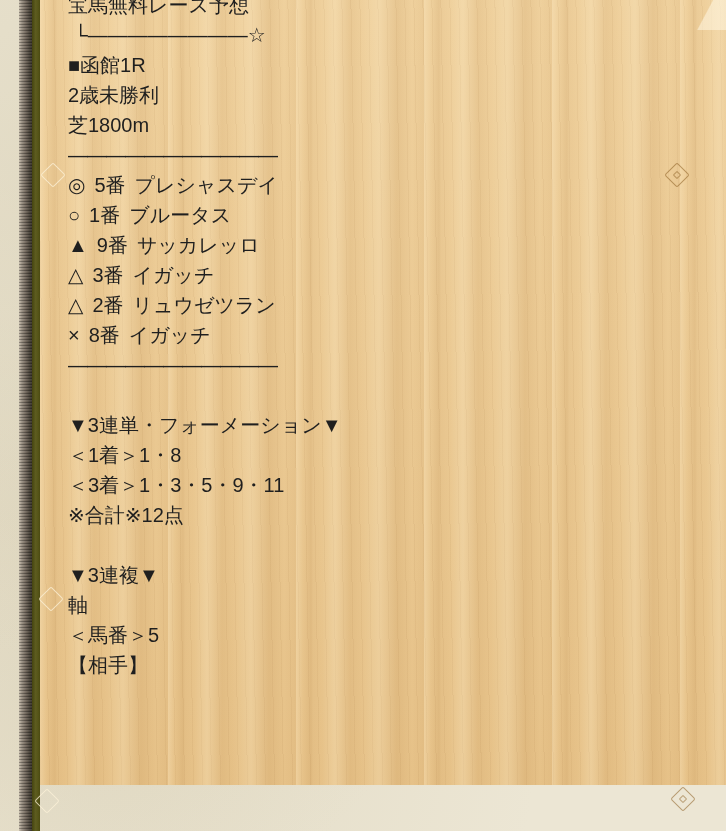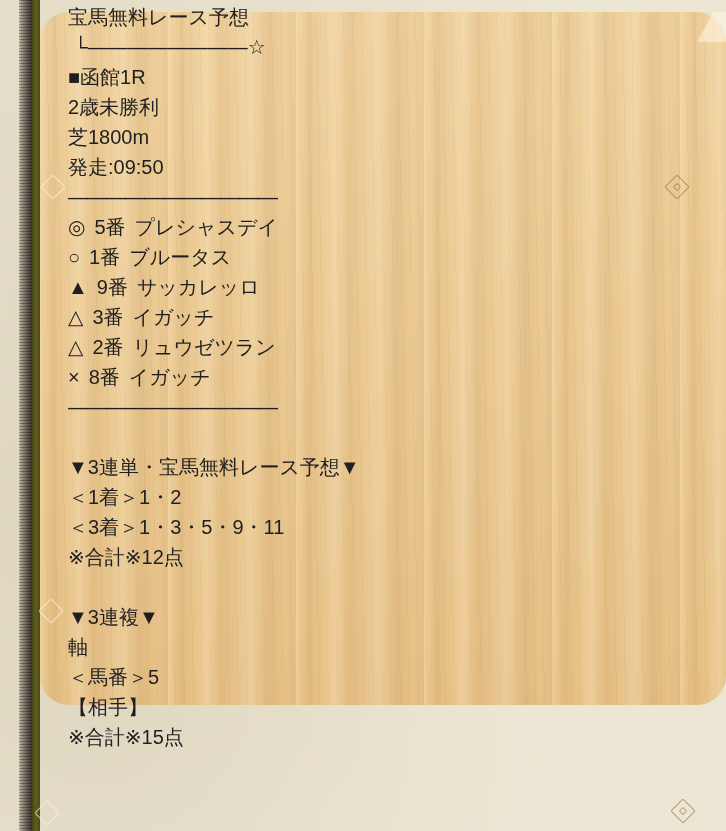--- a/index.html
+++ b/index.html
@@ -22,33 +22,32 @@
       repeating-linear-gradient(180deg, rgba(0,0,0,0.28) 0 1px, rgba(255,255,255,0.05) 1px 2px, rgba(0,0,0,0) 2px 3px),
       linear-gradient(90deg,#c9bfae 0%,#9a9083 22%,#6e6459 55%,#4a443b 82%,#3a352c 100%);
   }
   
   .spine-olive{
     position:absolute;left:32px;top:0;width:8px;height:831px;
     background:linear-gradient(90deg,#45440f 0%,#5d5c20 45%,#565518 75%,#4c4b13 100%);
   }
   
   .wood{
-    position:absolute;left:40px;top:12px;width:686px;height:693px;
+    position:absolute;left:40px;top:0;width:686px;height:785px;
     background-color:#ebc890;
     background-image:
       repeating-linear-gradient(90deg,
         rgba(255,238,202,0.30) 0px, rgba(255,238,202,0.00) 7px,
         rgba(150,94,31,0.10) 15px, rgba(150,94,31,0.04) 17px,
         rgba(255,238,202,0.00) 26px, rgba(255,240,206,0.26) 39px,
         rgba(150,94,31,0.07) 54px, rgba(255,238,202,0.00) 67px,
         rgba(255,242,210,0.22) 83px, rgba(150,94,31,0.09) 101px,
         rgba(255,238,202,0.00) 116px, rgba(150,94,31,0.05) 128px),
       repeating-linear-gradient(89deg, rgba(120,70,20,0.05) 0 1px, rgba(0,0,0,0) 1px 9px),
       linear-gradient(180deg, rgba(255,242,208,0.20), rgba(186,134,62,0.10));
-    border-radius: 29px;
   }
   .corner-highlight{
     position:absolute;right:0;top:0;width:48px;height:30px;
     background:linear-gradient(118deg, rgba(0,0,0,0) 54%, rgba(255,247,227,0.55) 56%);
   }
   .knot{
     position:absolute;width:16px;height:16px;transform:rotate(45deg);
     border:1px solid rgba(252,242,216,0.75);border-radius:2px;
   }
   .knot.dark{border-color:rgba(140,95,35,0.55);}
@@ -83,43 +82,41 @@
     <div class="knot" style="left:-2px;top:792px;"></div>
 
     <div class="content">
 
       <div class="line">宝馬無料レース予想</div>
       <div class="line"> └――――――――☆</div>
 
       <div class="line">■函館1R</div>
       <div class="line">2歳未勝利</div>
       <div class="line">芝1800m</div>
-      <div class="line">発走:09:50</div>
 
       <div class="line divider-line">―――――――――――</div>
 
       <div class="line pick"><span class="mark">◎</span><span class="num">5番</span><span>プレシャスデイ</span></div>
       <div class="line pick"><span class="mark">○</span><span class="num">1番</span><span>ブルータス</span></div>
       <div class="line pick"><span class="mark">▲</span><span class="num">9番</span><span>サッカレッロ</span></div>
       <div class="line pick"><span class="mark">△</span><span class="num">3番</span><span>イガッチ</span></div>
       <div class="line pick"><span class="mark">△</span><span class="num">2番</span><span>リュウゼツラン</span></div>
       <div class="line pick"><span class="mark">×</span><span class="num">8番</span><span>イガッチ</span></div>
 
       <div class="line divider-line">―――――――――――</div>
 
       <div class="section-gap">
-        <div class="line">▼3連単・宝馬無料レース予想▼</div>
-        <div class="line">＜1着＞1・2</div>
+        <div class="line">▼3連単・フォーメーション▼</div>
+        <div class="line">＜1着＞1・8</div>
         <div class="line">＜3着＞1・3・5・9・11</div>
         <div class="line">※合計※12点</div>
       </div>
 
       <div class="section-gap">
         <div class="line">▼3連複▼</div>
         <div class="line">軸</div>
         <div class="line">＜馬番＞5</div>
         <div class="line">【相手】</div>
-        <div class="line">※合計※15点</div>
       </div>
 
     </div>
   </div>
 </div>
 
 </body></html>

